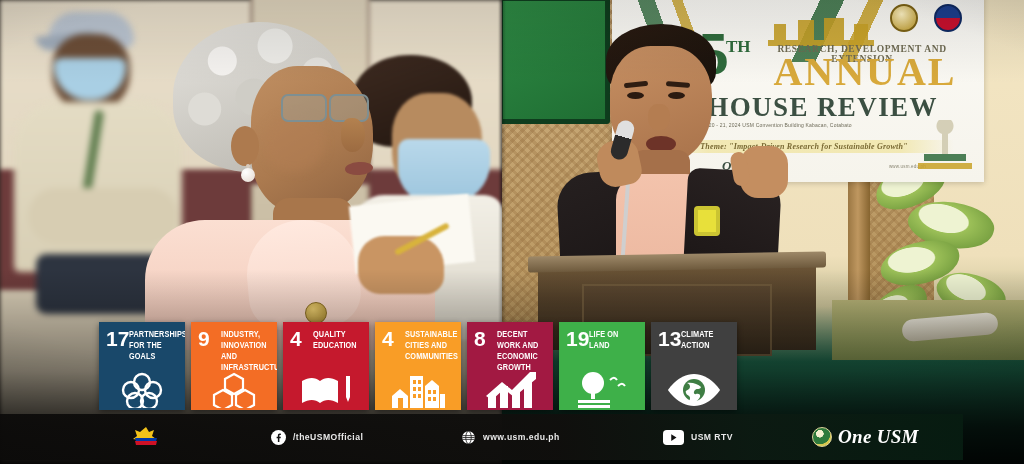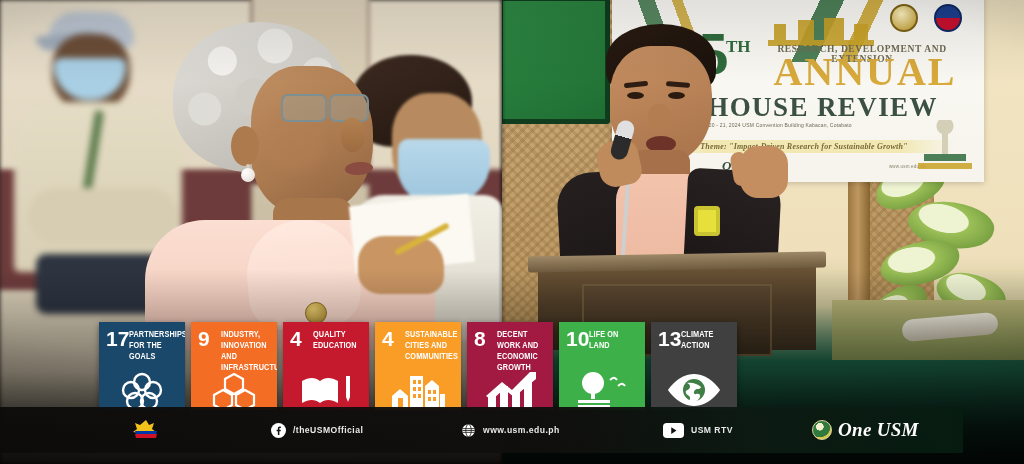--- a/index.html
+++ b/index.html
@@ -451,21 +451,21 @@
     transform:scaleY(1.22); transform-origin:left top;
   }
   .sdg .glyph{
     position:absolute; left:50%; top:50px; transform:translateX(-50%);
     width:56px; height:36px;
   }
   .sdg .glyph svg{ display:block; width:100%; height:100%; fill:#fff; }
 
   
   .footer{
-    position:absolute; left:0; bottom:11px; width:963px; height:46px;
+    position:absolute; left:0; bottom:4px; width:963px; height:46px;
     z-index:6;
     background:linear-gradient(90deg,
        rgba(12,11,10,.94) 0%, rgba(16,15,13,.96) 58%,
        rgba(12,26,18,.96) 78%, rgba(7,28,17,.97) 100%);
     display:flex; align-items:center;
   }
   .f-flag{ position:absolute; left:133px; width:26px; height:26px; }
   .f-item{
     position:absolute; display:flex; align-items:center; gap:7px;
     color:#e9e9e9; font-size:8.6px; font-weight:700; letter-spacing:.45px;
@@ -692,21 +692,21 @@
             <rect x="18" y="14" width="8" height="22"></rect>
             <rect x="30" y="20" width="8" height="16"></rect>
             <rect x="42" y="8" width="8" height="28"></rect>
           </g>
           <path fill="#fff" d="M4 24 20 10l10 8L48 0l6 0 0 7-22 18-10-8-12 11z"></path>
         </svg>
       </span>
     </div>
 
     <div class="sdg" style="background:#3EB049">
-      <span class="num">10</span>
+      <span class="num">19</span>
       <span class="lbl">LIFE ON LAND</span>
       <span class="glyph">
         <svg viewBox="0 0 56 36">
           <circle fill="#fff" cx="19" cy="11" r="11"></circle>
           <rect fill="#fff" x="17" y="18" width="4" height="9"></rect>
           <rect fill="#fff" x="4" y="28" width="32" height="3"></rect>
           <rect fill="#fff" x="4" y="33" width="32" height="3"></rect>
           <g fill="none" stroke="#fff" stroke-width="2">
             <path d="M36 8c3-3 5-3 7 0"></path>
               <path d="M44 14c3-3 5-3 7 0"></path>

